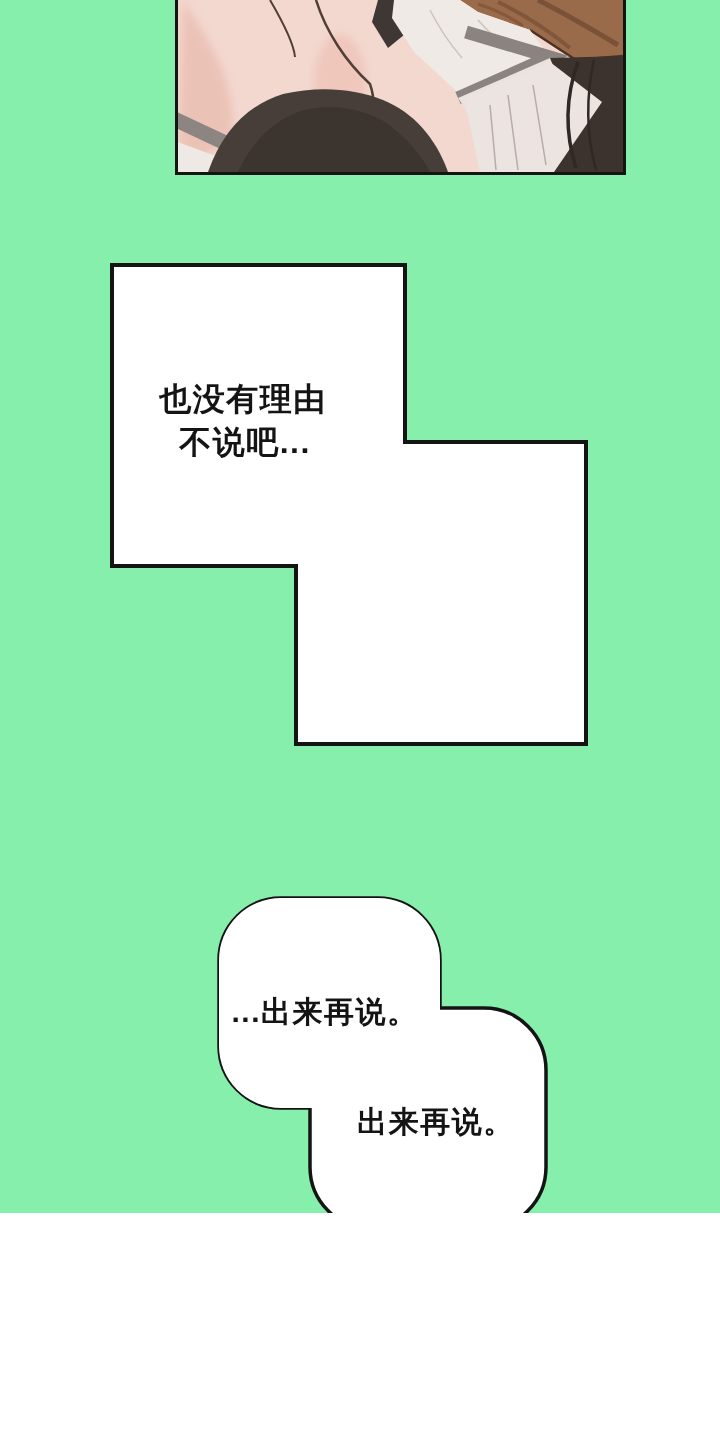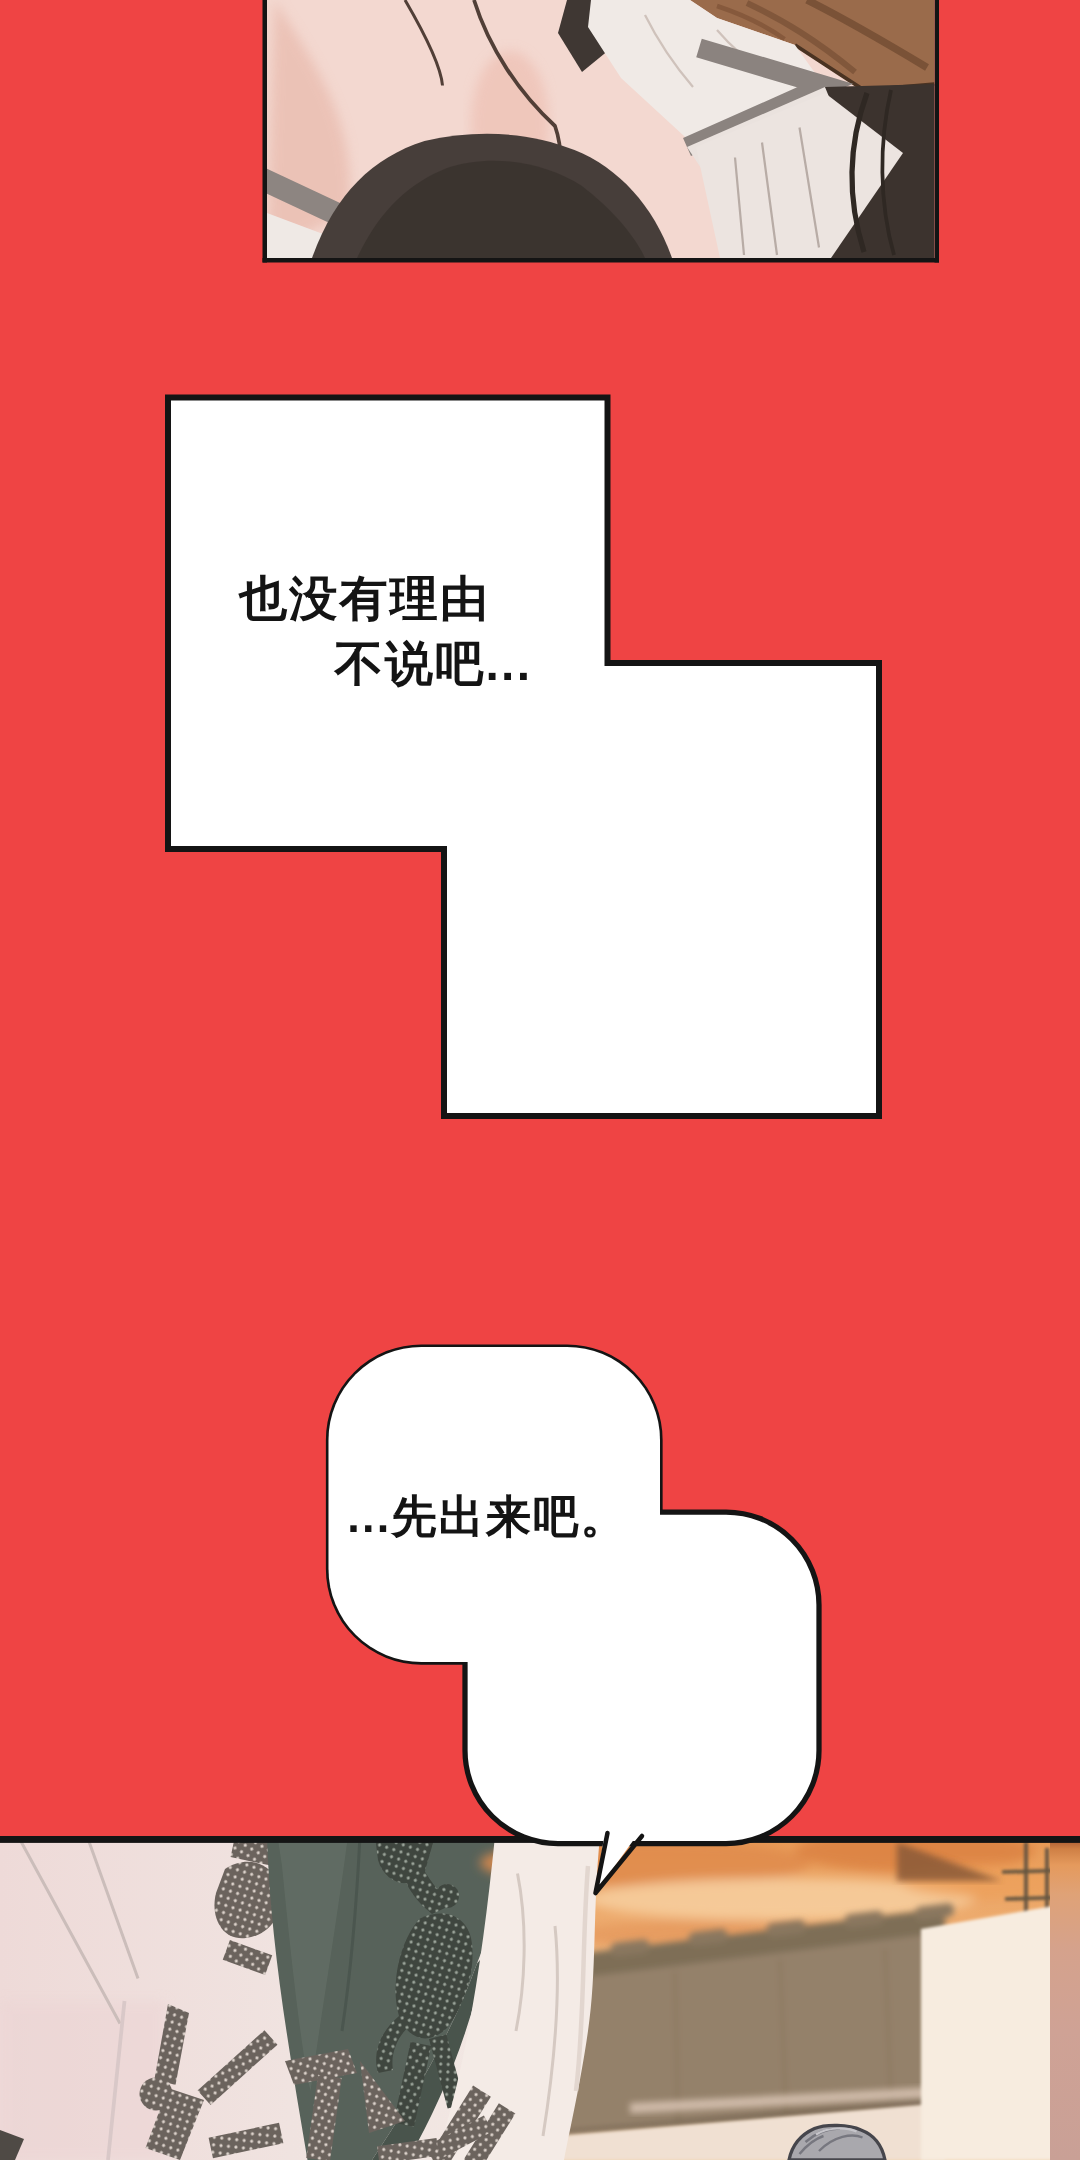--- a/index.html
+++ b/index.html
@@ -1,16 +1,16 @@
 <!DOCTYPE html>
 <html><head>
 <meta charset="utf-8">
 <style>
   html,body{margin:0;padding:0;background:#ffffff;}
-  #page{position:relative;width:720px;height:1440px;background:#ef4444;overflow:hidden;
+  #page{position:relative;width:720px;height:1213px;background:#86efac;overflow:hidden;
         font-family:"Liberation Sans","DejaVu Sans",sans-serif;}
   .abs{position:absolute;}
   .cjk{position:absolute;transform:translate(-50%,-50%);white-space:nowrap;
        font-weight:700;color:#141414;letter-spacing:1.5px;}
   .narr{font-size:32px;}
   .bub{font-size:30px;}
   #top-panel{left:175px;top:0;width:445px;height:172px;
              border-left:3px solid #141414;border-right:3px solid #141414;border-bottom:3px solid #141414;
              z-index:1;}
   #narration-box{left:105px;top:258px;z-index:2;}
@@ -71,31 +71,32 @@
 
       <path d="M30,172 C45,130 70,105 105,94 C140,86 175,88 205,100 C235,112 258,138 270,172 Z" fill="#473e3a"></path>
       <path d="M60,172 C75,140 95,122 120,112 C150,102 185,108 210,124 C228,138 244,155 252,172 Z" fill="#3a322e" opacity="0.85"></path>
     </svg>
   </div>
 
   <svg id="narration-box" class="abs" width="488" height="494" viewBox="0 0 488 494">
     <polygon points="7,7 300,7 300,184 481,184 481,486 191,486 191,308 7,308" stroke="#141414" stroke-width="4" stroke-linejoin="miter" fill="#ffffff"></polygon>
   </svg>
   <div class="cjk narr" style="left:243px;top:400px;z-index:2;">也没有理由</div>
-  <div class="cjk narr" style="left:245px;top:443px;z-index:2;margin-left:44px;">不说吧...</div>
+  <div class="cjk narr" style="left:245px;top:443px;z-index:2;">不说吧...</div>
 
   <svg id="speech-bubble" class="abs" width="360" height="400" viewBox="0 0 360 400">
     <rect x="19" y="18" width="221" height="210" rx="62" ry="62" fill="#ffffff" stroke="#141414" stroke-width="3.5"></rect>
     <rect x="110" y="128" width="236" height="221" rx="62" ry="62" fill="#ffffff" stroke="#141414" stroke-width="3.5"></rect>
     <rect x="19" y="18" width="221" height="210" rx="62" ry="62" fill="#ffffff"></rect>
 
     <polygon points="204,336 230,336 197,382" fill="#ffffff"></polygon>
     <path d="M205,342 L197,382 M197,382 L228,344" fill="none" stroke="#141414" stroke-width="3" stroke-linecap="round"></path>
   </svg>
-  <div class="cjk bub" style="left:325px;top:1012px;z-index:4;">...先出来吧。</div>
+  <div class="cjk bub" style="left:325px;top:1012px;z-index:4;">...出来再说。</div>
+  <div class="cjk bub" style="left:436px;top:1122px;z-index:4;">出来再说。</div>
 
   <div id="bottom-panel" class="abs">
     <svg width="720" height="216" viewBox="0 0 720 216">
       <defs>
         <filter id="pb1">
             <feGaussianBlur stdDeviation="1"></feGaussianBlur>
           </filter>
         <filter id="pb2">
             <feGaussianBlur stdDeviation="2.2"></feGaussianBlur>
           </filter>

